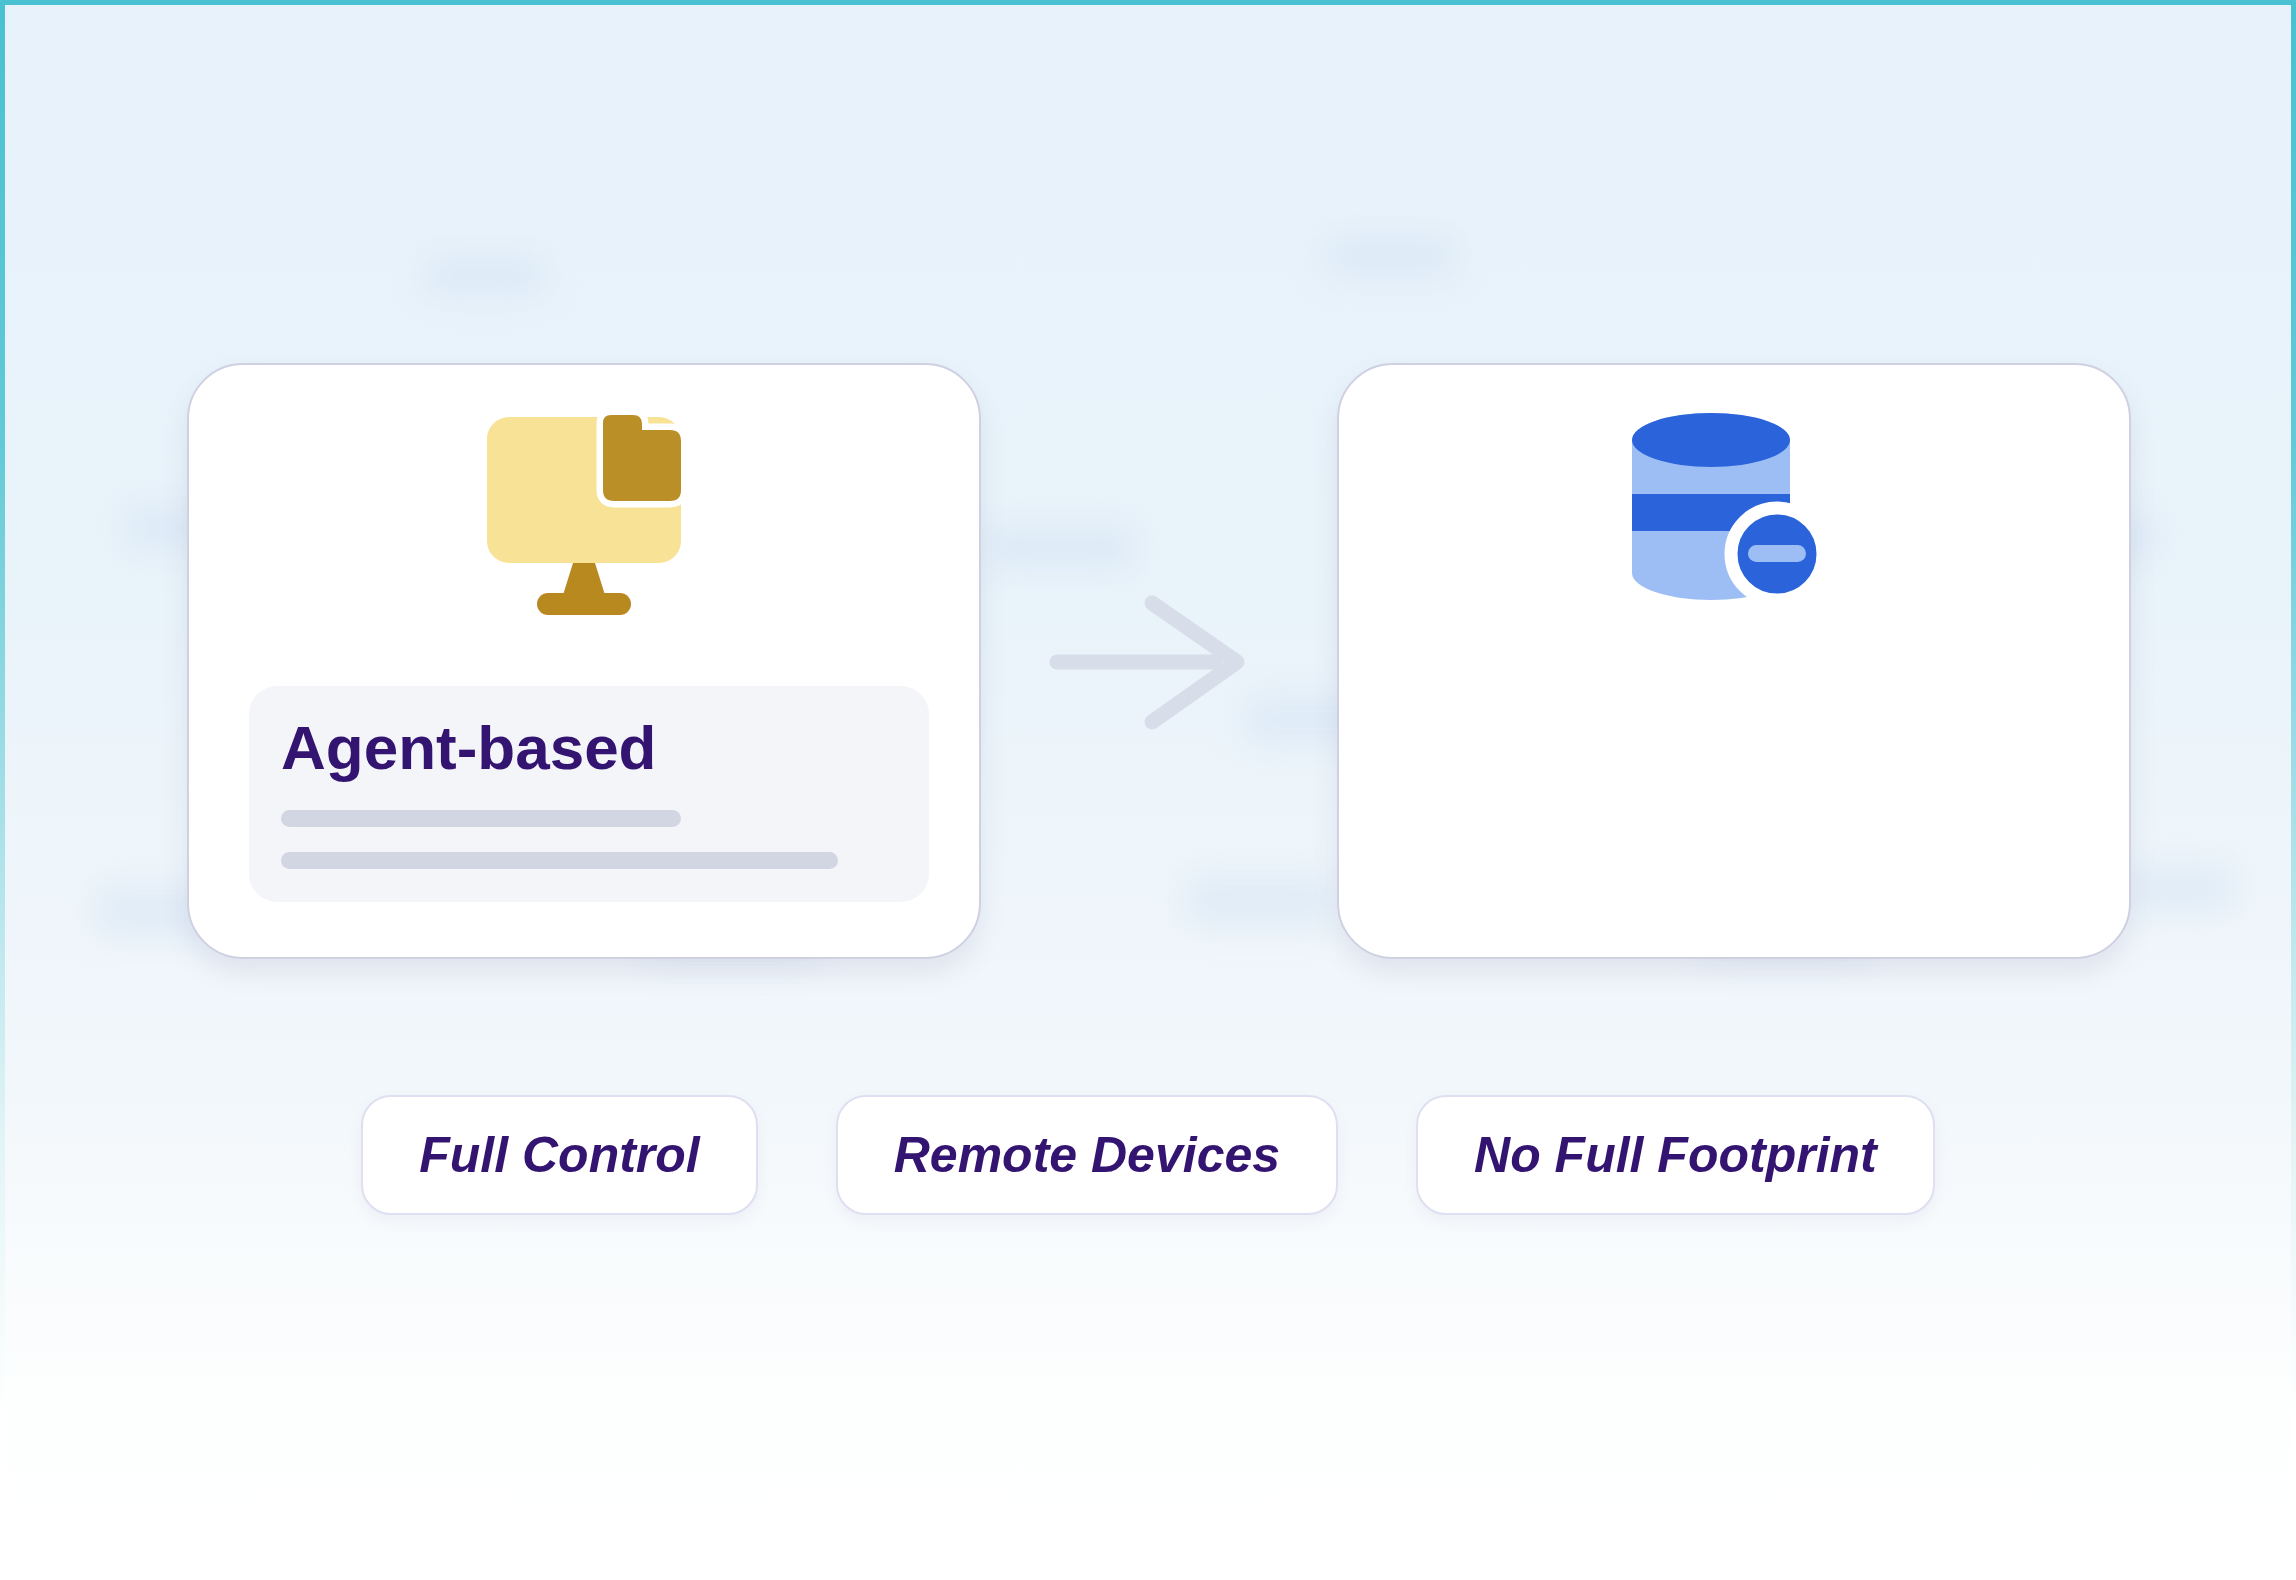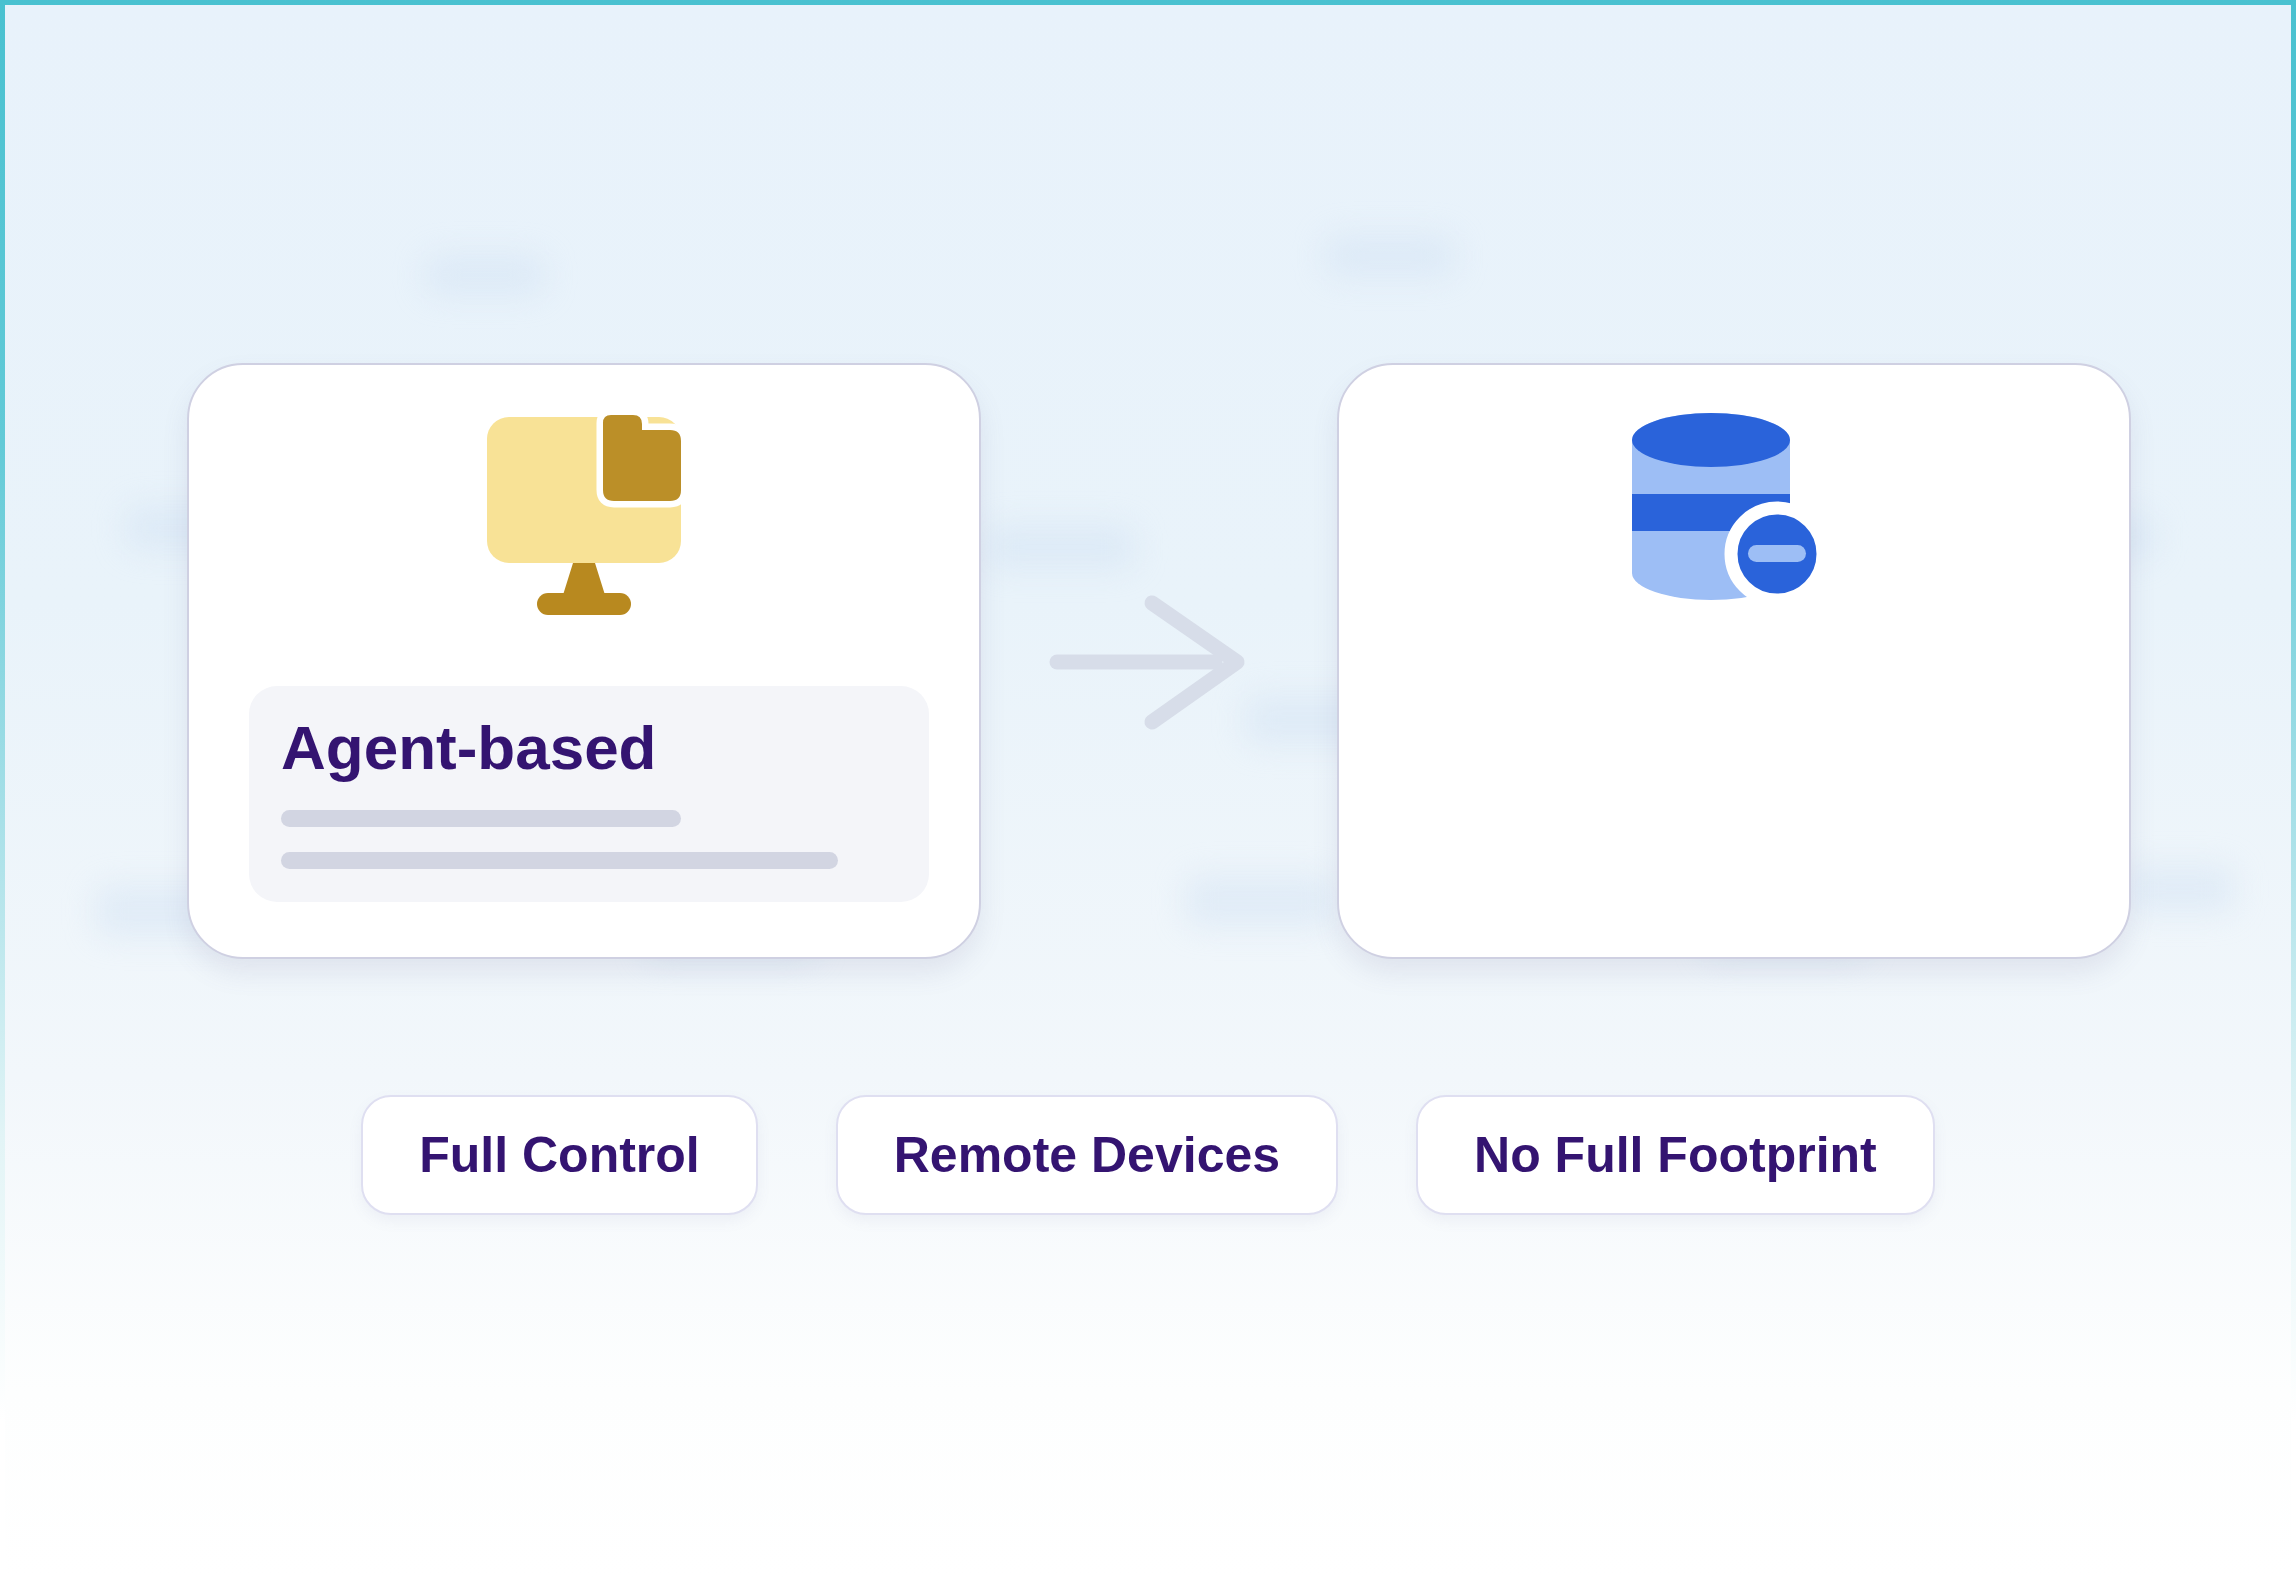--- a/index.html
+++ b/index.html
@@ -45,20 +45,21 @@
   .skeleton.s2{top:166px;width:557px;}
   .arrow-wrap{position:absolute;left:1040px;top:590px;width:210px;height:150px;}
   .pill-row{
     position:absolute;left:0;top:1095px;width:100%;
     display:flex;justify-content:center;gap:78px;
   }
   .pill{
     height:116px;display:flex;align-items:center;justify-content:center;
     padding:0 56px;background:#ffffff;border:2px solid #dfdff1;border-radius:30px;
     box-shadow:0 6px 14px rgba(110,110,165,0.08);
+    font-style:italic;
   }
   .pill-label{
     font-size:50px;font-weight:bold;color:#341471;white-space:nowrap;
   }
 </style>
 </head>
 <body>
 
 <div class="canvas">
   <div class="bg">

